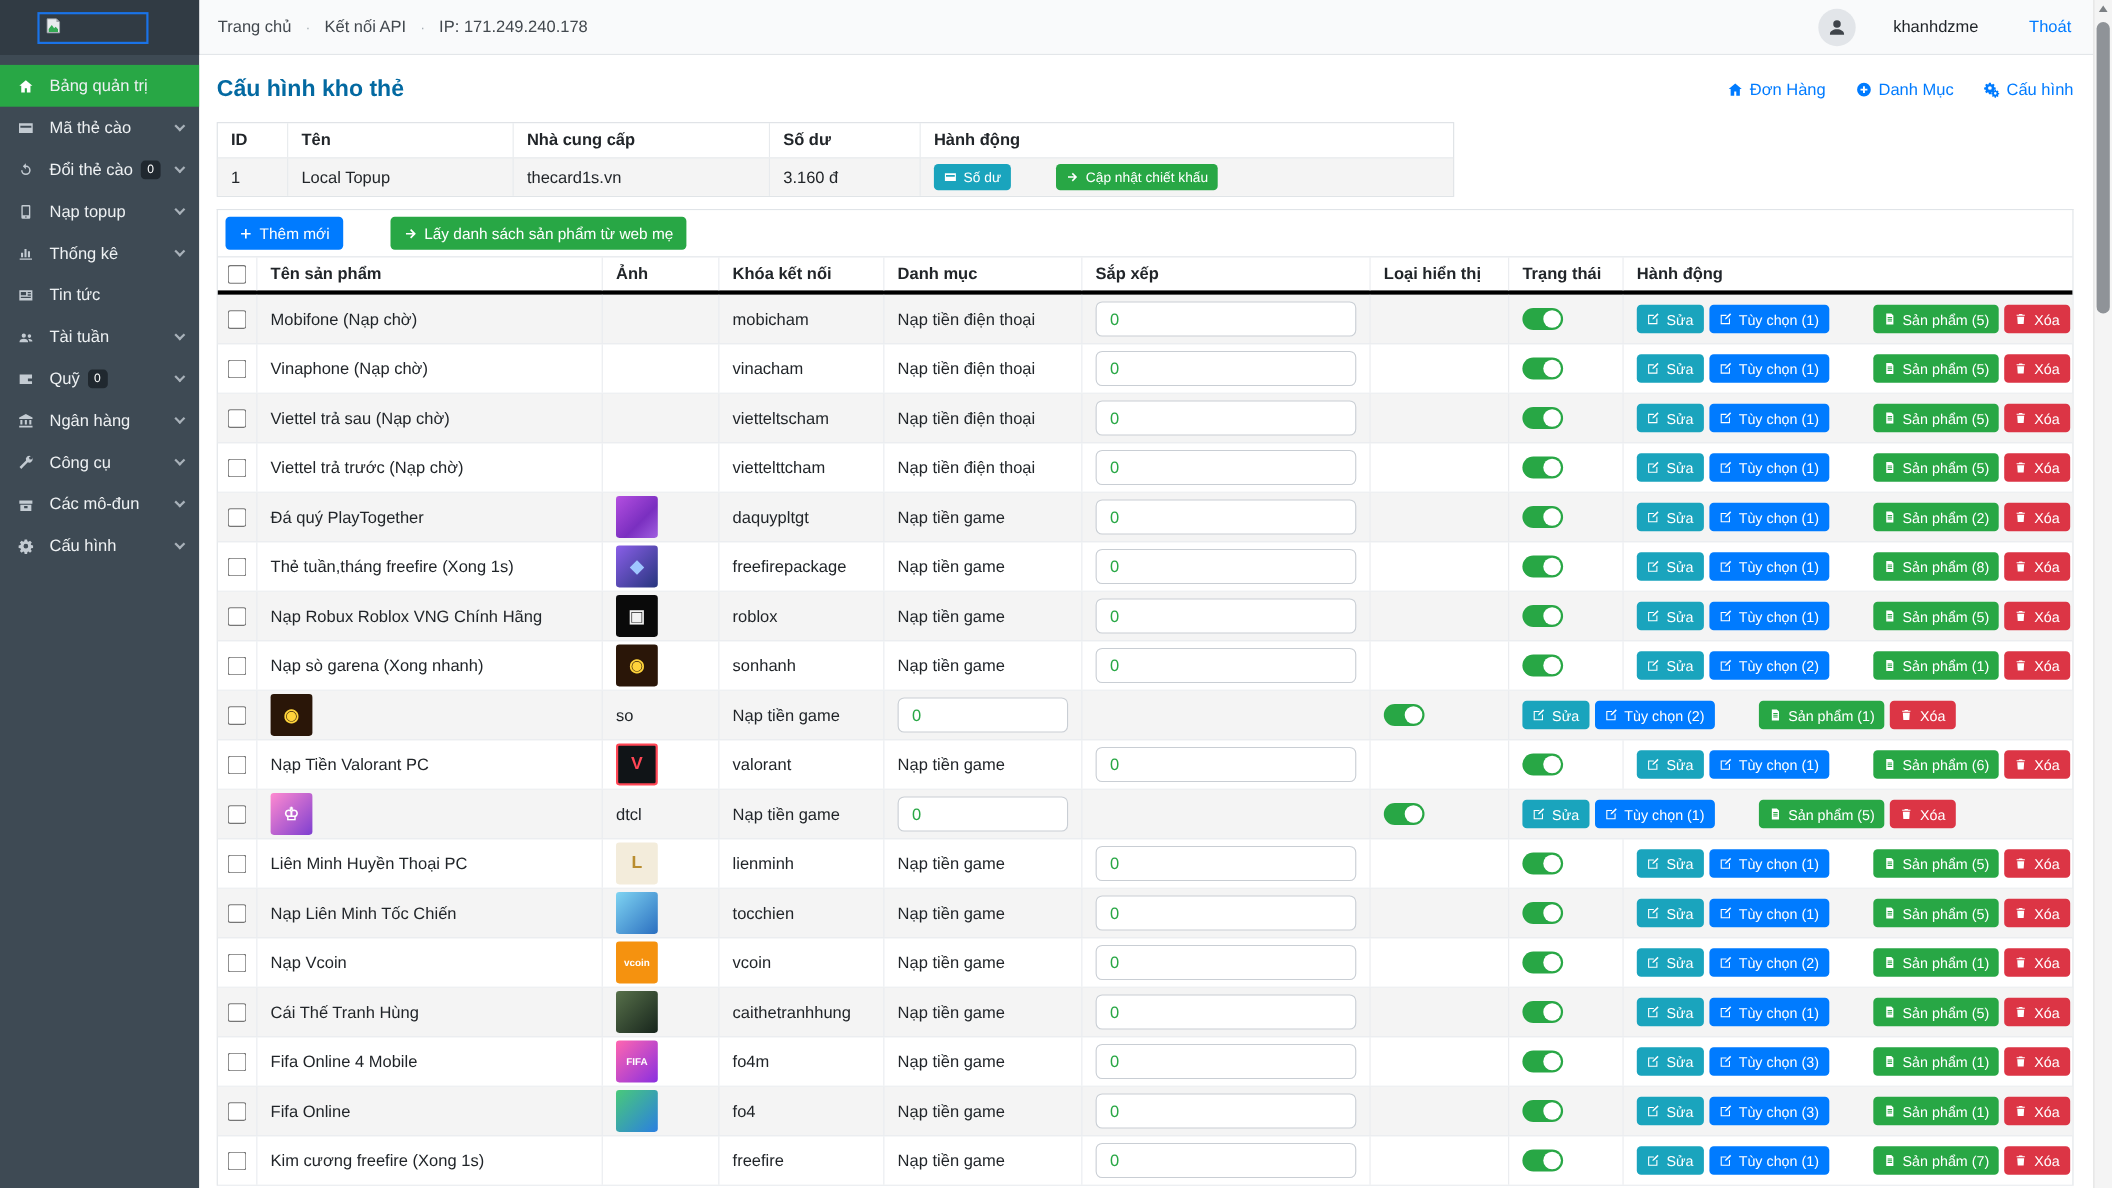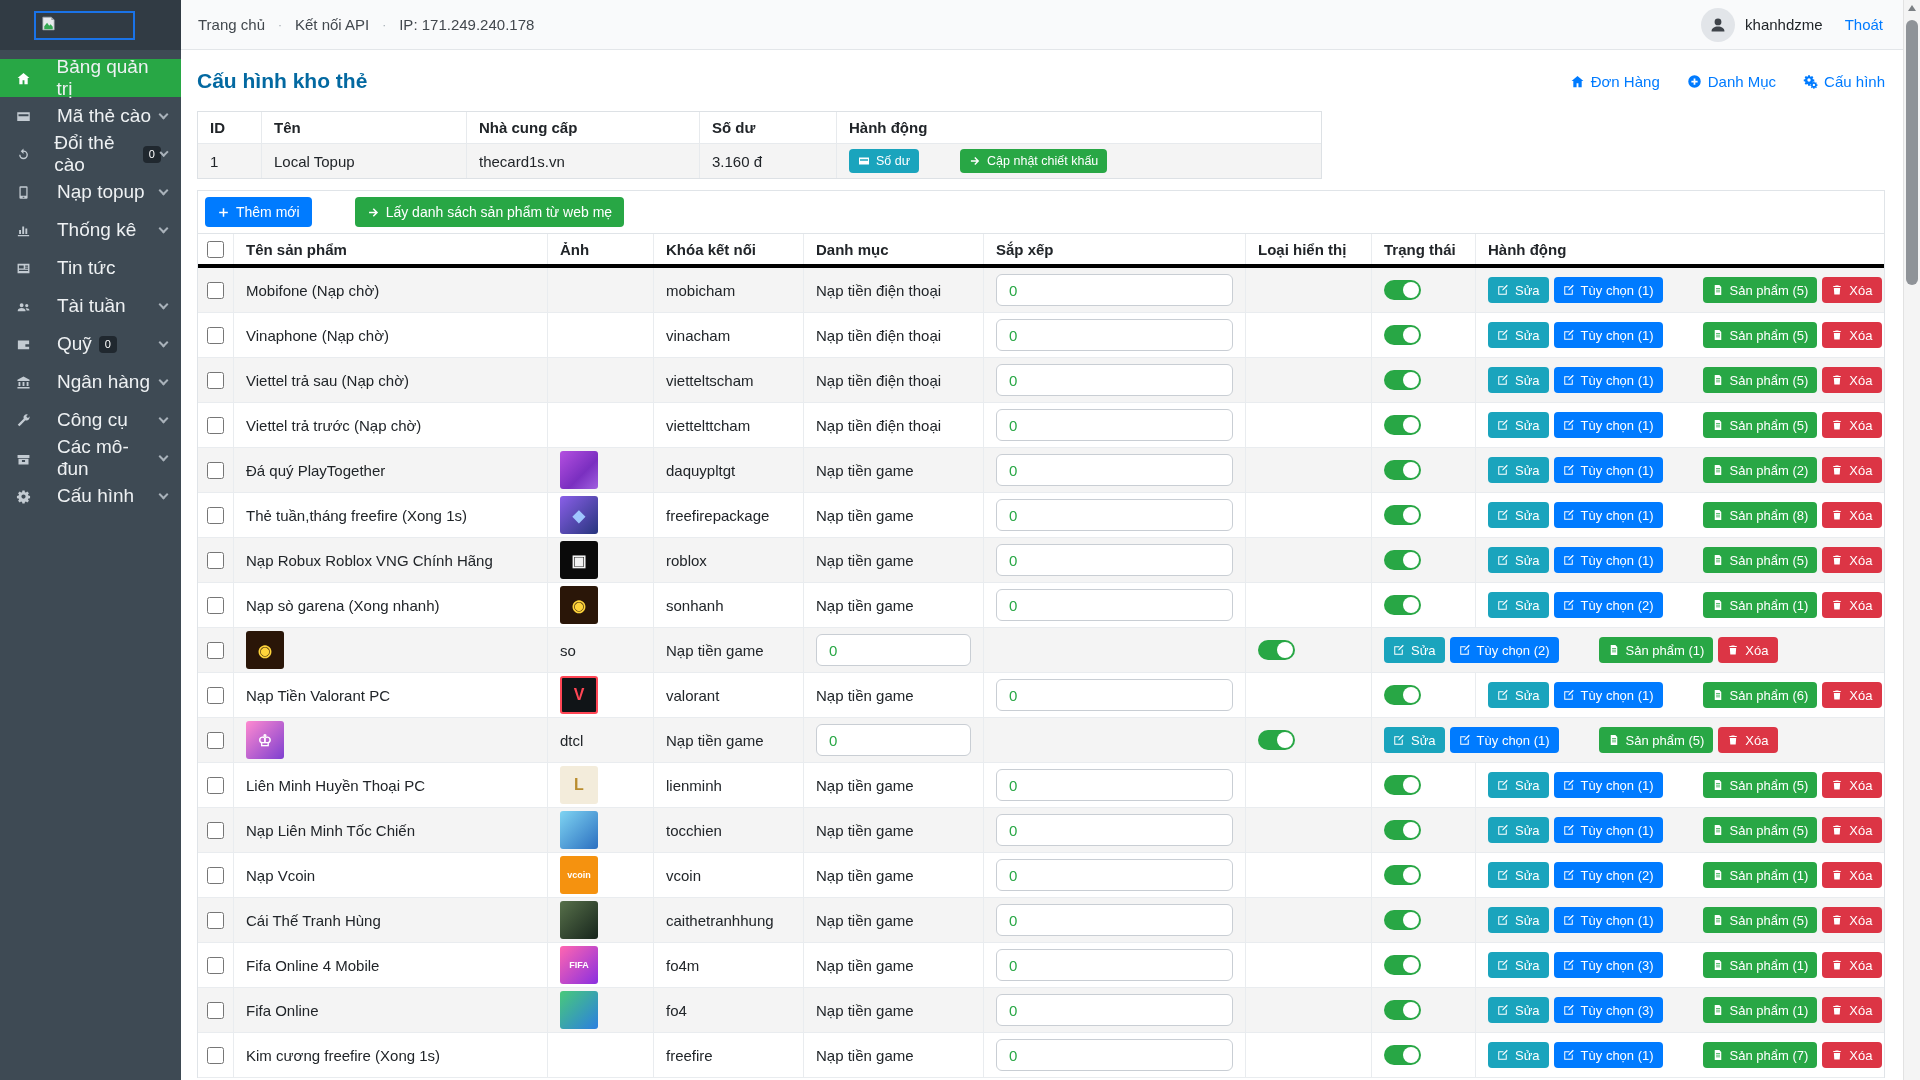--- a/index.html
+++ b/index.html
@@ -11,29 +11,29 @@
   
   .sidebar { position:absolute; left:0; top:0; width:181px; height:1080px; background:#3e4a54; z-index:2; }
   .logo-header { height:50px; background:#313b44; display:flex; align-items:center; padding-left:34px; }
   .logo-box { width:101px; height:29px; border:2px solid #1a73e8; display:flex; align-items:center; padding-left:4px; cursor:pointer; }
   .menu { padding-top:9px; }
   .side-item { height:38px; display:flex; align-items:center; padding:0 14px 0 16px; color:#eef1f3; cursor:pointer; }
   .side-item .ic { width:18px; margin-right:11px; color:#c3cbd2; display:flex; }
   .side-item .ic svg { width:15px; height:15px; }
   .side-item.active { background:#28a745; }
   .side-item.active .ic { color:#fff; }
-  .side-label { font-size:19px;margin-left:12px; }
+  .side-label { font-size:15px; }
   .side-badge { background:#20282f; color:#fff; border-radius:4px; font-size:11px; line-height:11px; padding:3px 6px; margin-left:7px; }
   .chev { margin-left:auto; width:7px; height:7px; border-right:2px solid #a9b2ba; border-bottom:2px solid #a9b2ba; transform:rotate(45deg); margin-top:-3px; }
 
   
   .topbar { position:absolute; left:181px; top:0; right:17px; height:50px; background:#f9fafb; border-bottom:1px solid #e3e6e9; display:flex; align-items:center; padding:0 20px 0 17px; z-index:1; }
   .bc { display:flex; align-items:center; color:#42484e;text-align:center; }
   .bc-sep { color:#a2aab1; margin:0 13px; font-size:12px; }
-  .top-right { margin-left:auto; display:flex; align-items:center; }
+  .top-right { margin-left:auto; display:flex; align-items:center;gap:24px; }
   .avatar { width:34px; height:34px; border-radius:50%; background:#e2e5e9; display:flex; align-items:center; justify-content:center; color:#3f444a; cursor:pointer; }
   .avatar svg { width:20px; height:20px; }
   .user-name { margin:0 16px 0 10px; }
   a.blue-link { color:#007bff; display:inline-flex; align-items:center; gap:6px; text-decoration:none; cursor:pointer; }
   a.blue-link .ic svg { width:15px; height:15px; }
 
   
   .vscroll { position:absolute; right:0; top:0; width:17px; height:1080px; background:#f4f4f4; border-left:1px solid #e2e2e2; z-index:5; }
   .sb-up { width:0; height:0; border-left:4px solid transparent; border-right:4px solid transparent; border-bottom:6px solid #7c8084; margin:5px auto 0; }
   .sb-thumb { position:absolute; left:2px; top:20px; width:12px; height:265px; background:#8f9398; border-radius:6px; cursor:pointer; }

